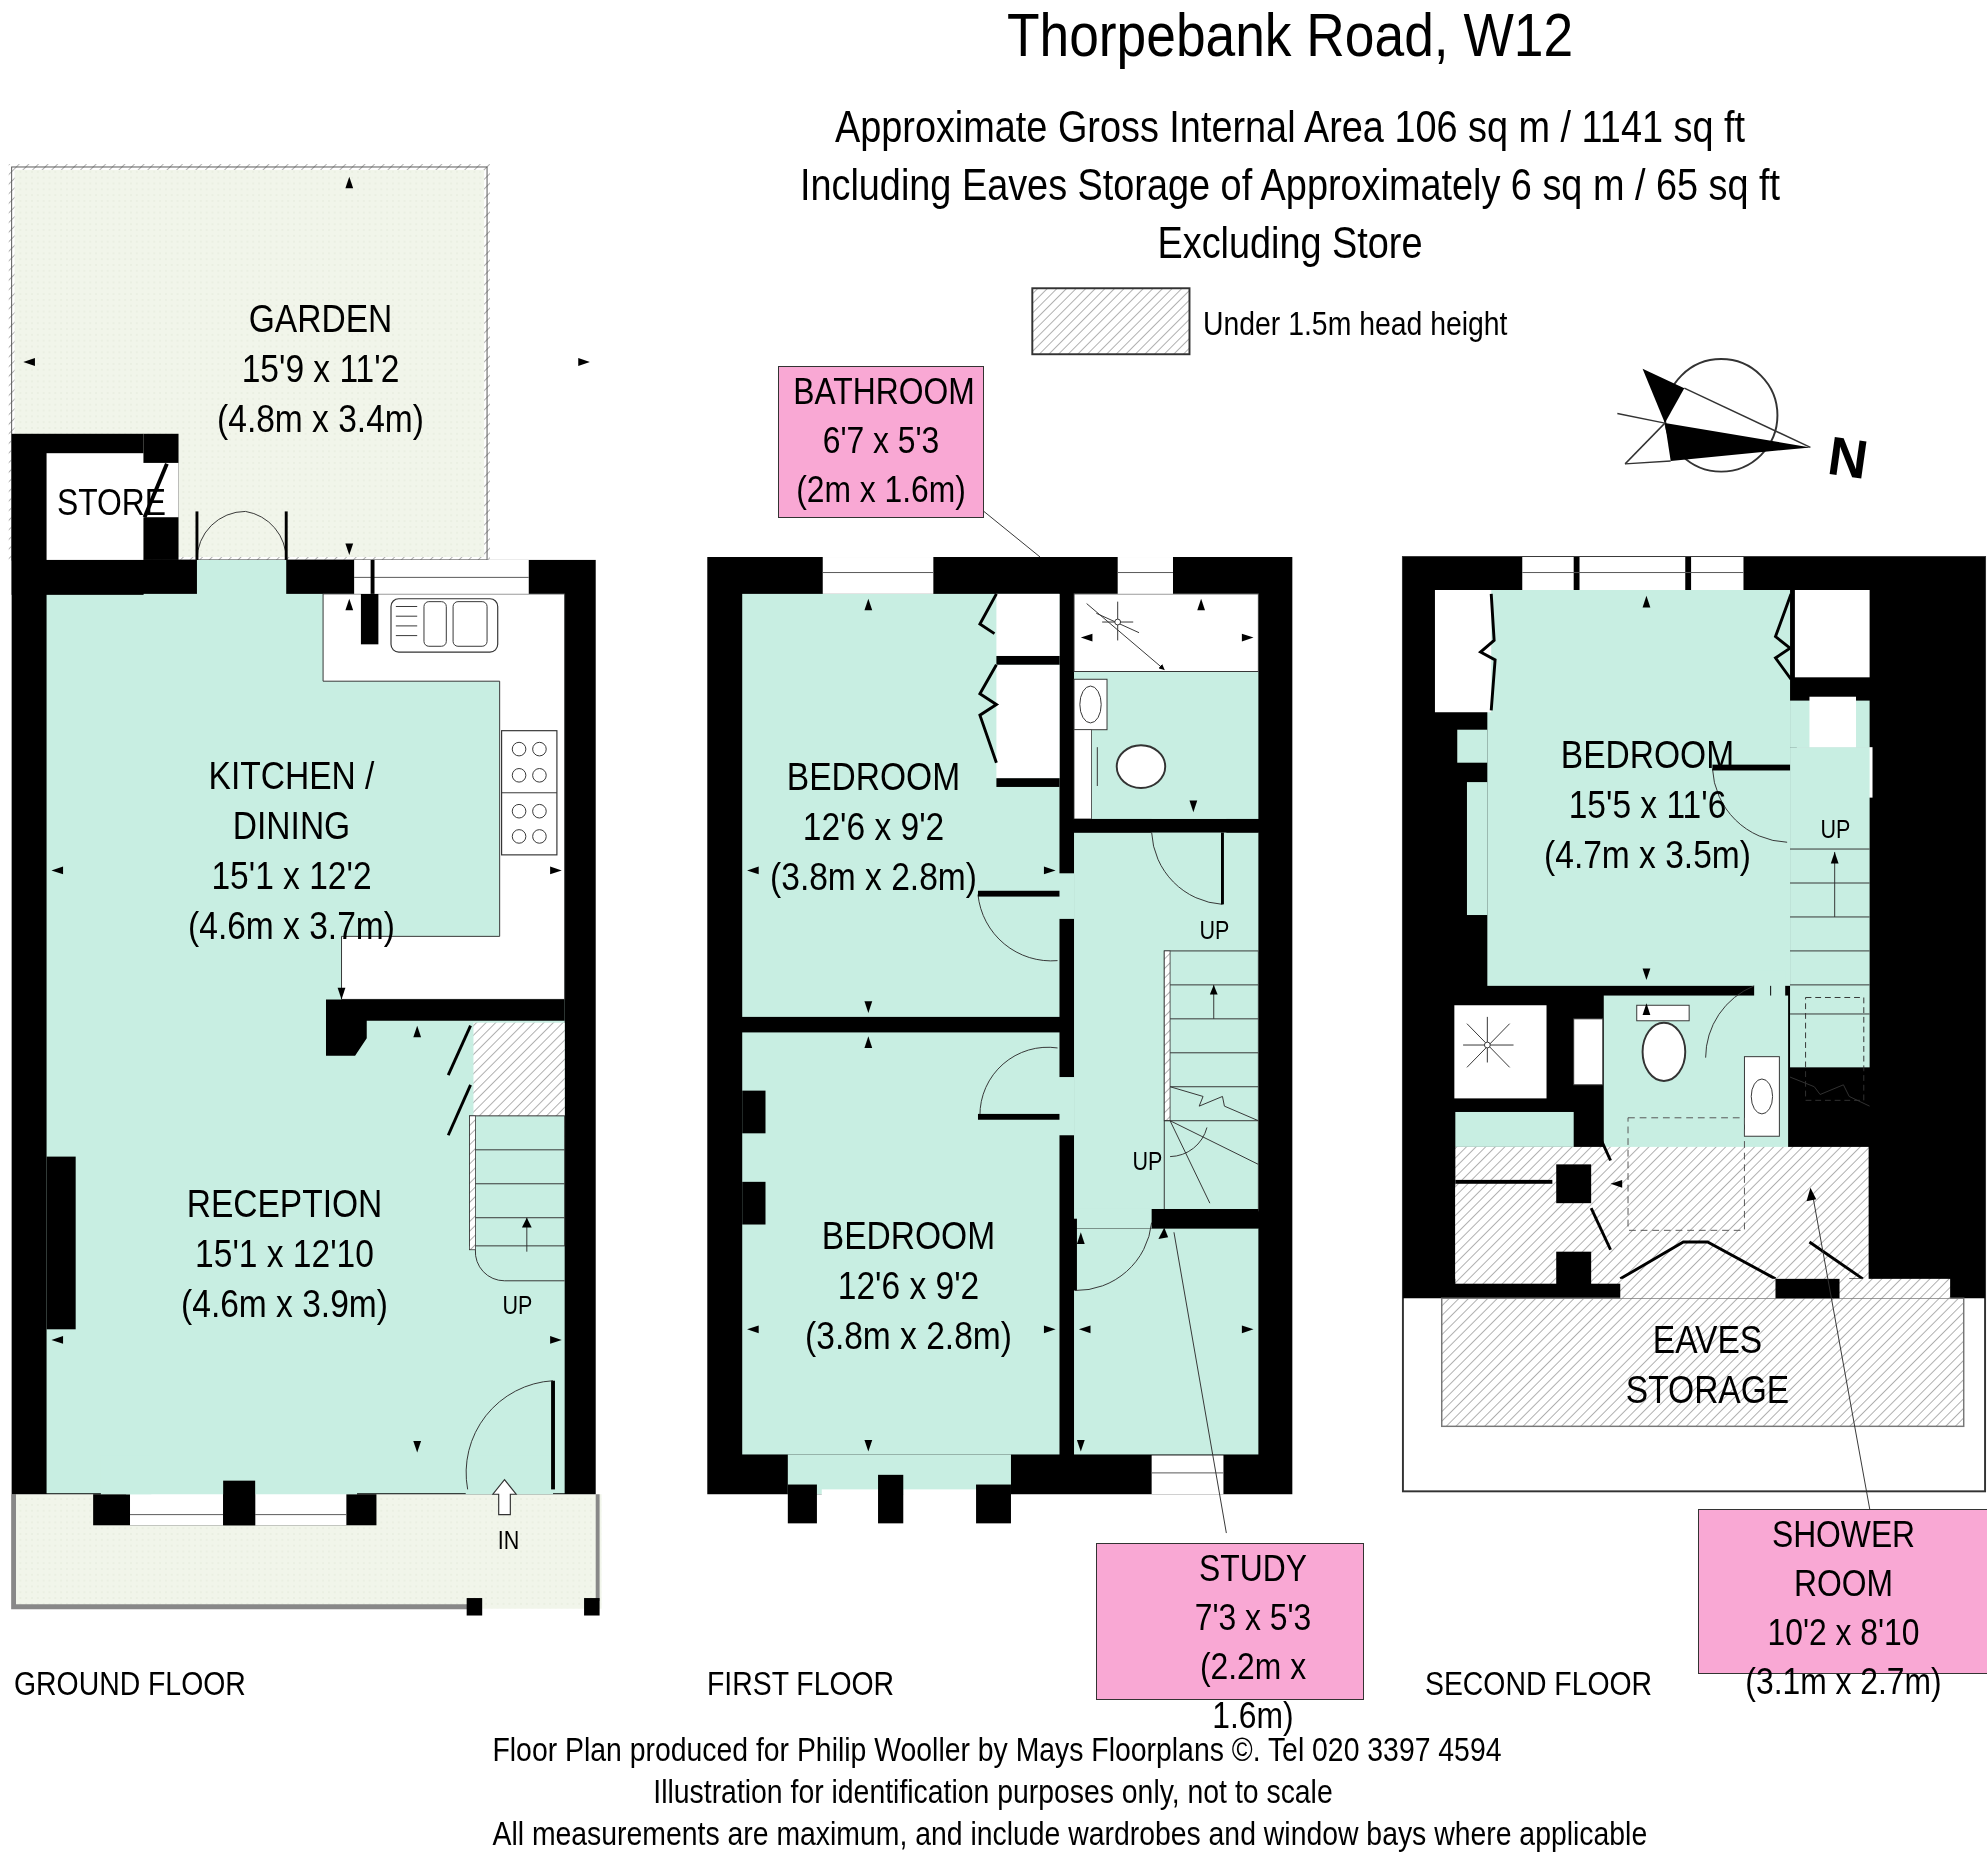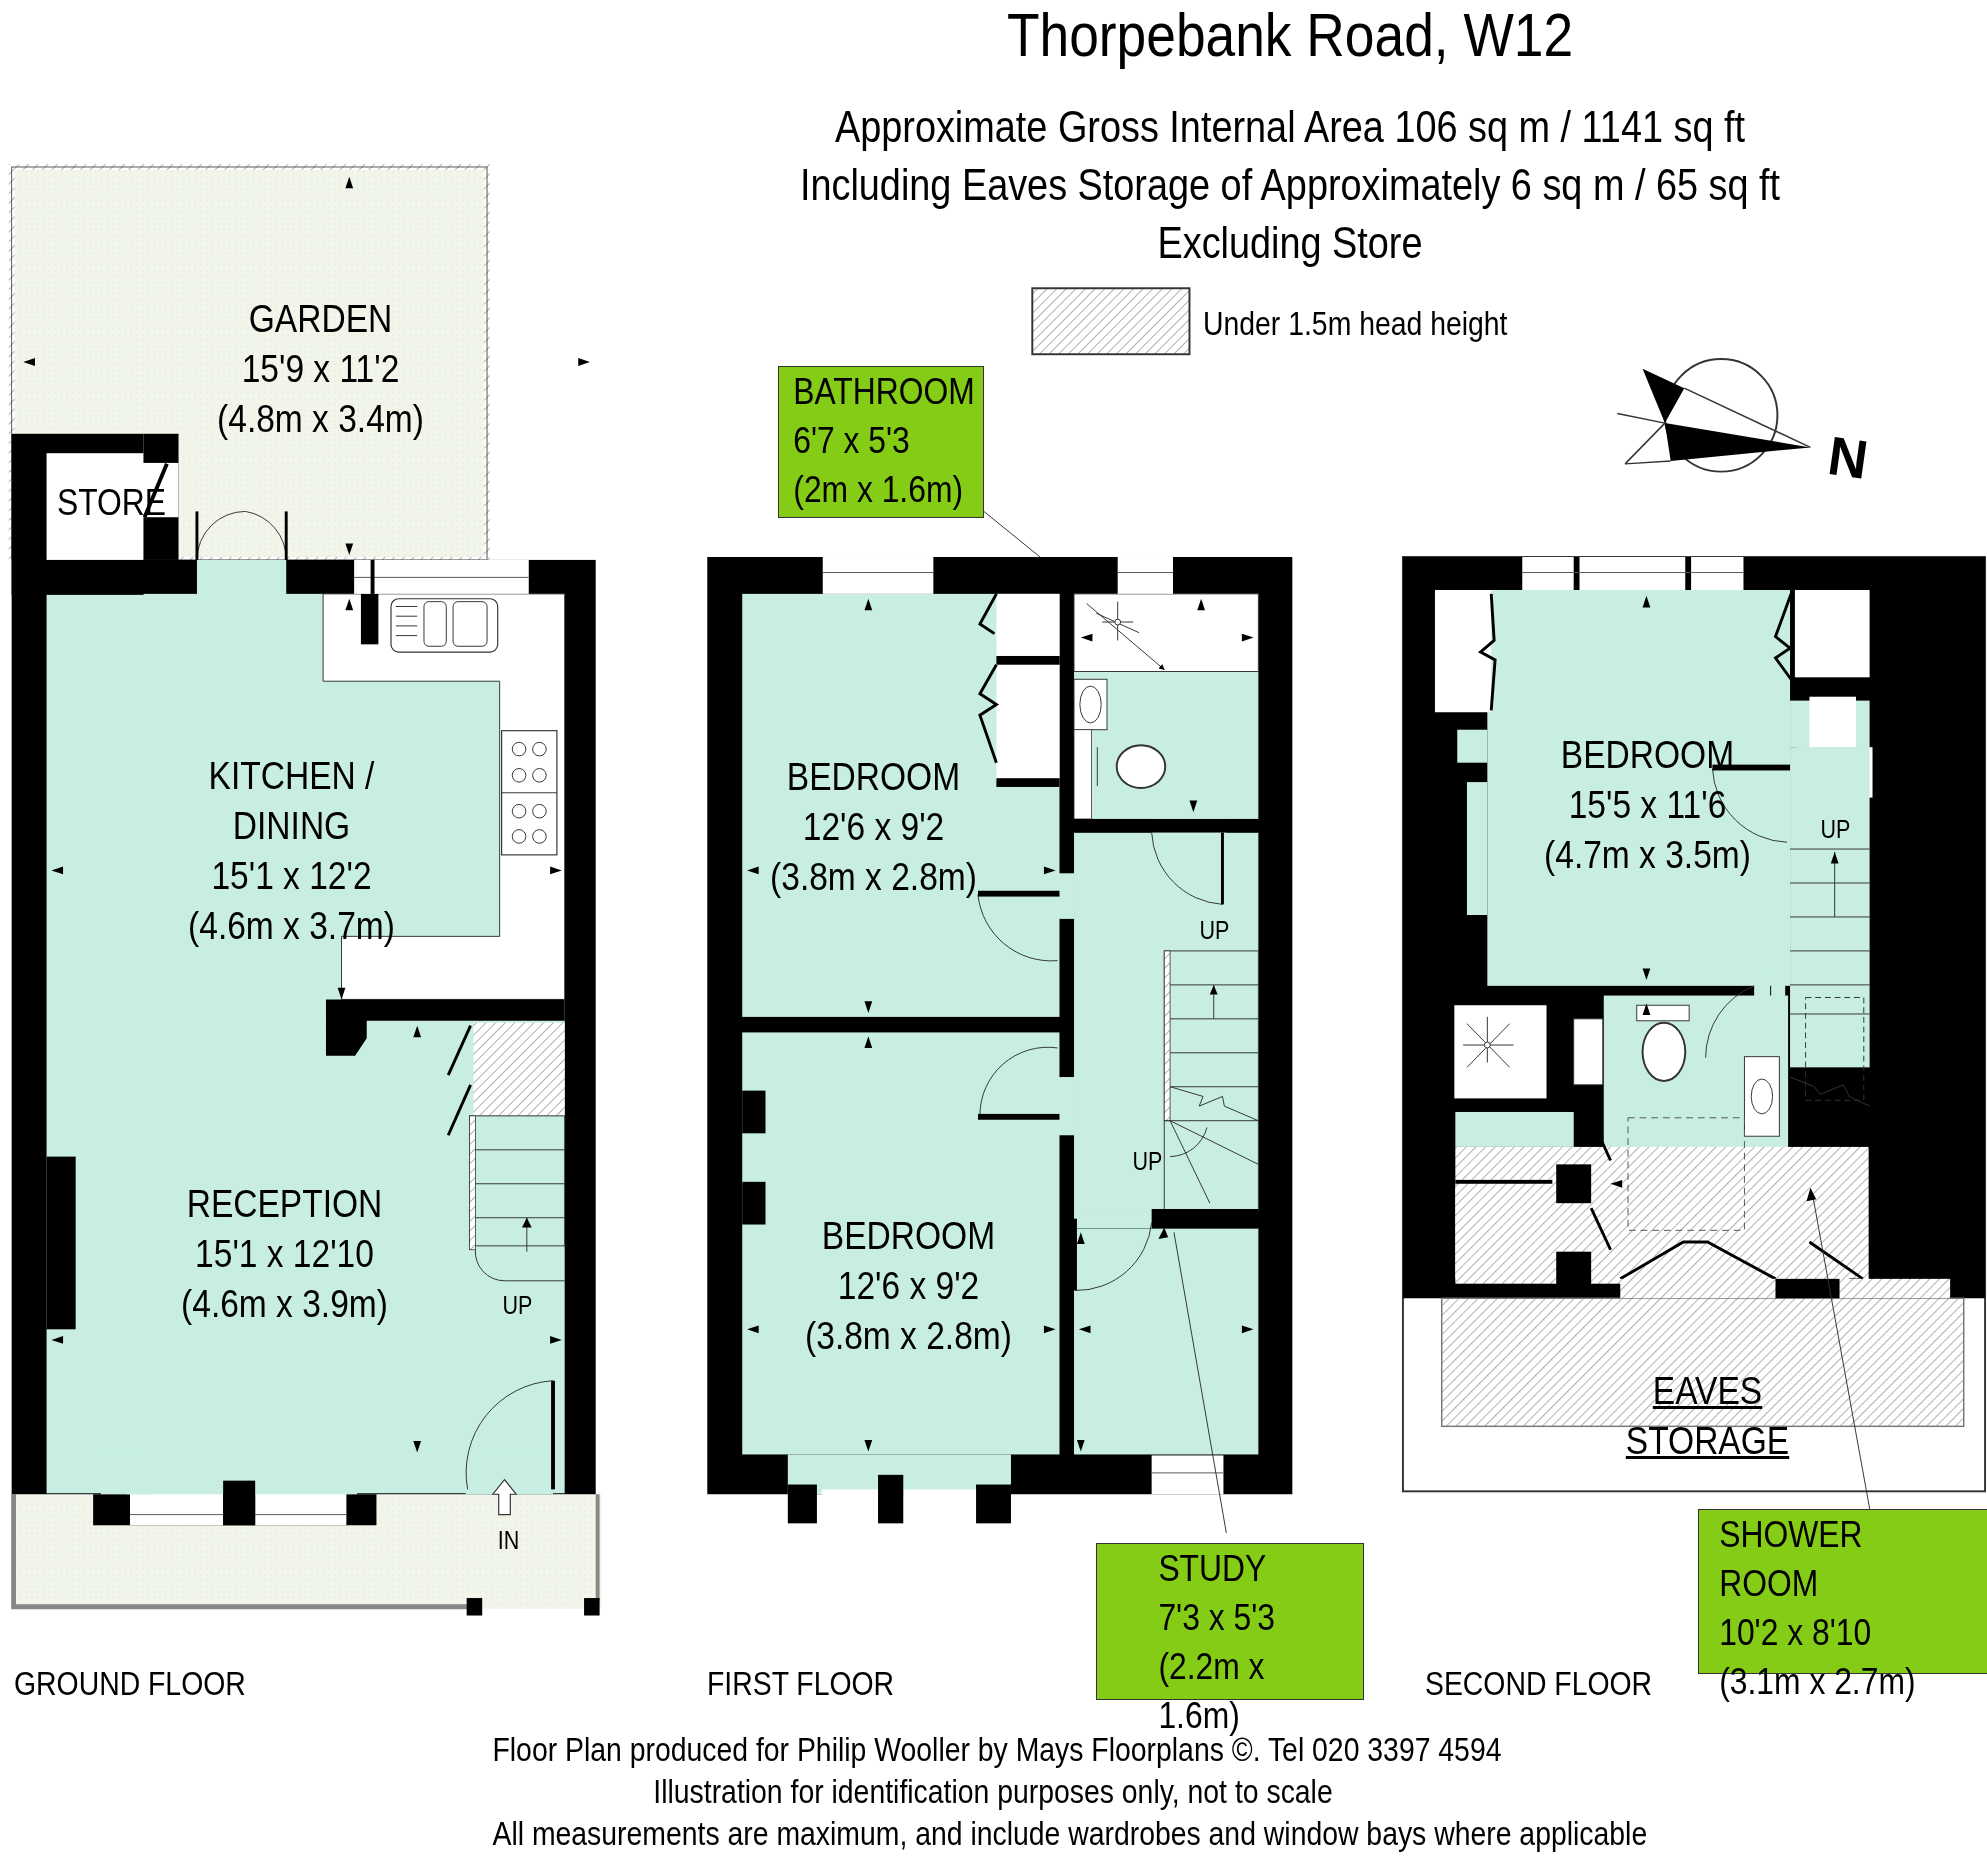--- a/index.html
+++ b/index.html
@@ -1,20 +1,20 @@
 <!DOCTYPE html>
 <html><head>
 <meta charset="utf-8">
 <style>
   html,body{margin:0;padding:0;background:#ffffff;}
   body{width:1987px;height:1864px;position:relative;overflow:hidden;font-family:"Liberation Sans",sans-serif;color:#000;}
   .txt{position:absolute;text-align:center;white-space:nowrap;line-height:1;transform:scaleX(0.86);transform-origin:center top;}
   .room-label{position:absolute;text-align:center;line-height:50px;font-size:39px;white-space:nowrap;margin-top:16px;}
   .room-label span{display:block;transform:scaleX(0.86);}
-  .callout{position:absolute;background:#84cc16;border:1.9px solid #333;text-align:left;font-size:37px;line-height:49px;}
+  .callout{position:absolute;background:#f9a8d4;border:1.9px solid #333;text-align:center;font-size:37px;line-height:49px;}
   .callout span{display:block;transform:scaleX(0.86);}
   #plan{position:absolute;left:0;top:0;}
   .floor-name{position:absolute;font-size:33px;transform:scaleX(0.86);transform-origin:left top;white-space:nowrap;}
   .small{position:absolute;font-size:25px;transform:scaleX(0.86);white-space:nowrap;}
 </style>
 </head>
 <body>
 
 <svg id="plan" width="1987" height="1864" viewBox="0 0 2048 1921" xmlns="http://www.w3.org/2000/svg">
   <defs>
@@ -397,21 +397,21 @@
 </div>
 <div class="small" style="left:1197px;top:916px;">UP</div>
 <div class="small" style="left:1130px;top:1147px;">UP</div>
 <div class="floor-name" style="left:707px;top:1665px;">FIRST FLOOR</div>
 
 <div class="room-label" style="left:1463px;top:714px;width:369px;">
   <span>BEDROOM</span>
   <span>15'5 x 11'6</span>
   <span>(4.7m x 3.5m)</span>
 </div>
-<div class="room-label" style="left:1523px;top:1350px;width:369px;text-decoration:underline;">
+<div class="room-label" style="left:1523px;top:1299px;width:369px;">
   <span>EAVES</span>
   <span>STORAGE</span>
 </div>
 <div class="callout" style="left:1682px;top:1509px;width:289px;height:163px;margin-left:16px;">
   <span>SHOWER ROOM</span>
   <span>10'2 x 8'10</span>
   <span>(3.1m x 2.7m)</span>
 </div>
 <div class="small" style="left:1818px;top:815px;">UP</div>
 <div class="floor-name" style="left:1425px;top:1665px;">SECOND FLOOR</div>

